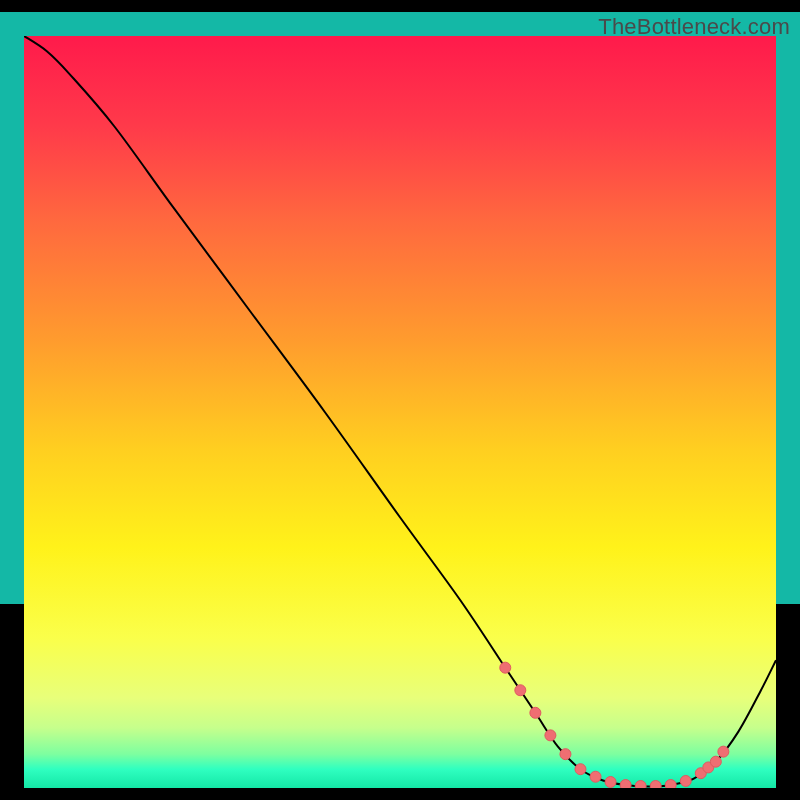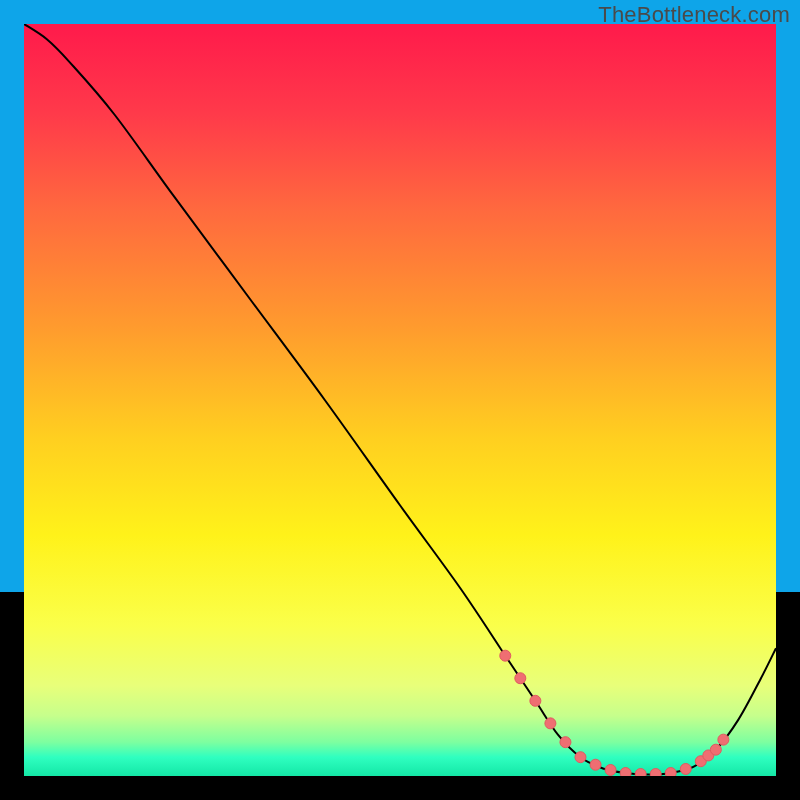--- a/index.html
+++ b/index.html
@@ -8,21 +8,22 @@
     width: 800px;
     height: 800px;
     background: #000;
     overflow: hidden;
     font-family: Arial, Helvetica, sans-serif;
   }
   .frame {
     position: relative;
     width: 800px;
     height: 592px;
-    background: #0ea5e9;
+    background: #14b8a6;
+    margin-top: 12px;
   }
   .watermark {
     position: absolute;
     top: 2px;
     right: 10px;
     color: #4a4a4a;
     font-size: 22px;
     font-weight: 500;
     letter-spacing: 0.2px;
     z-index: 10;

